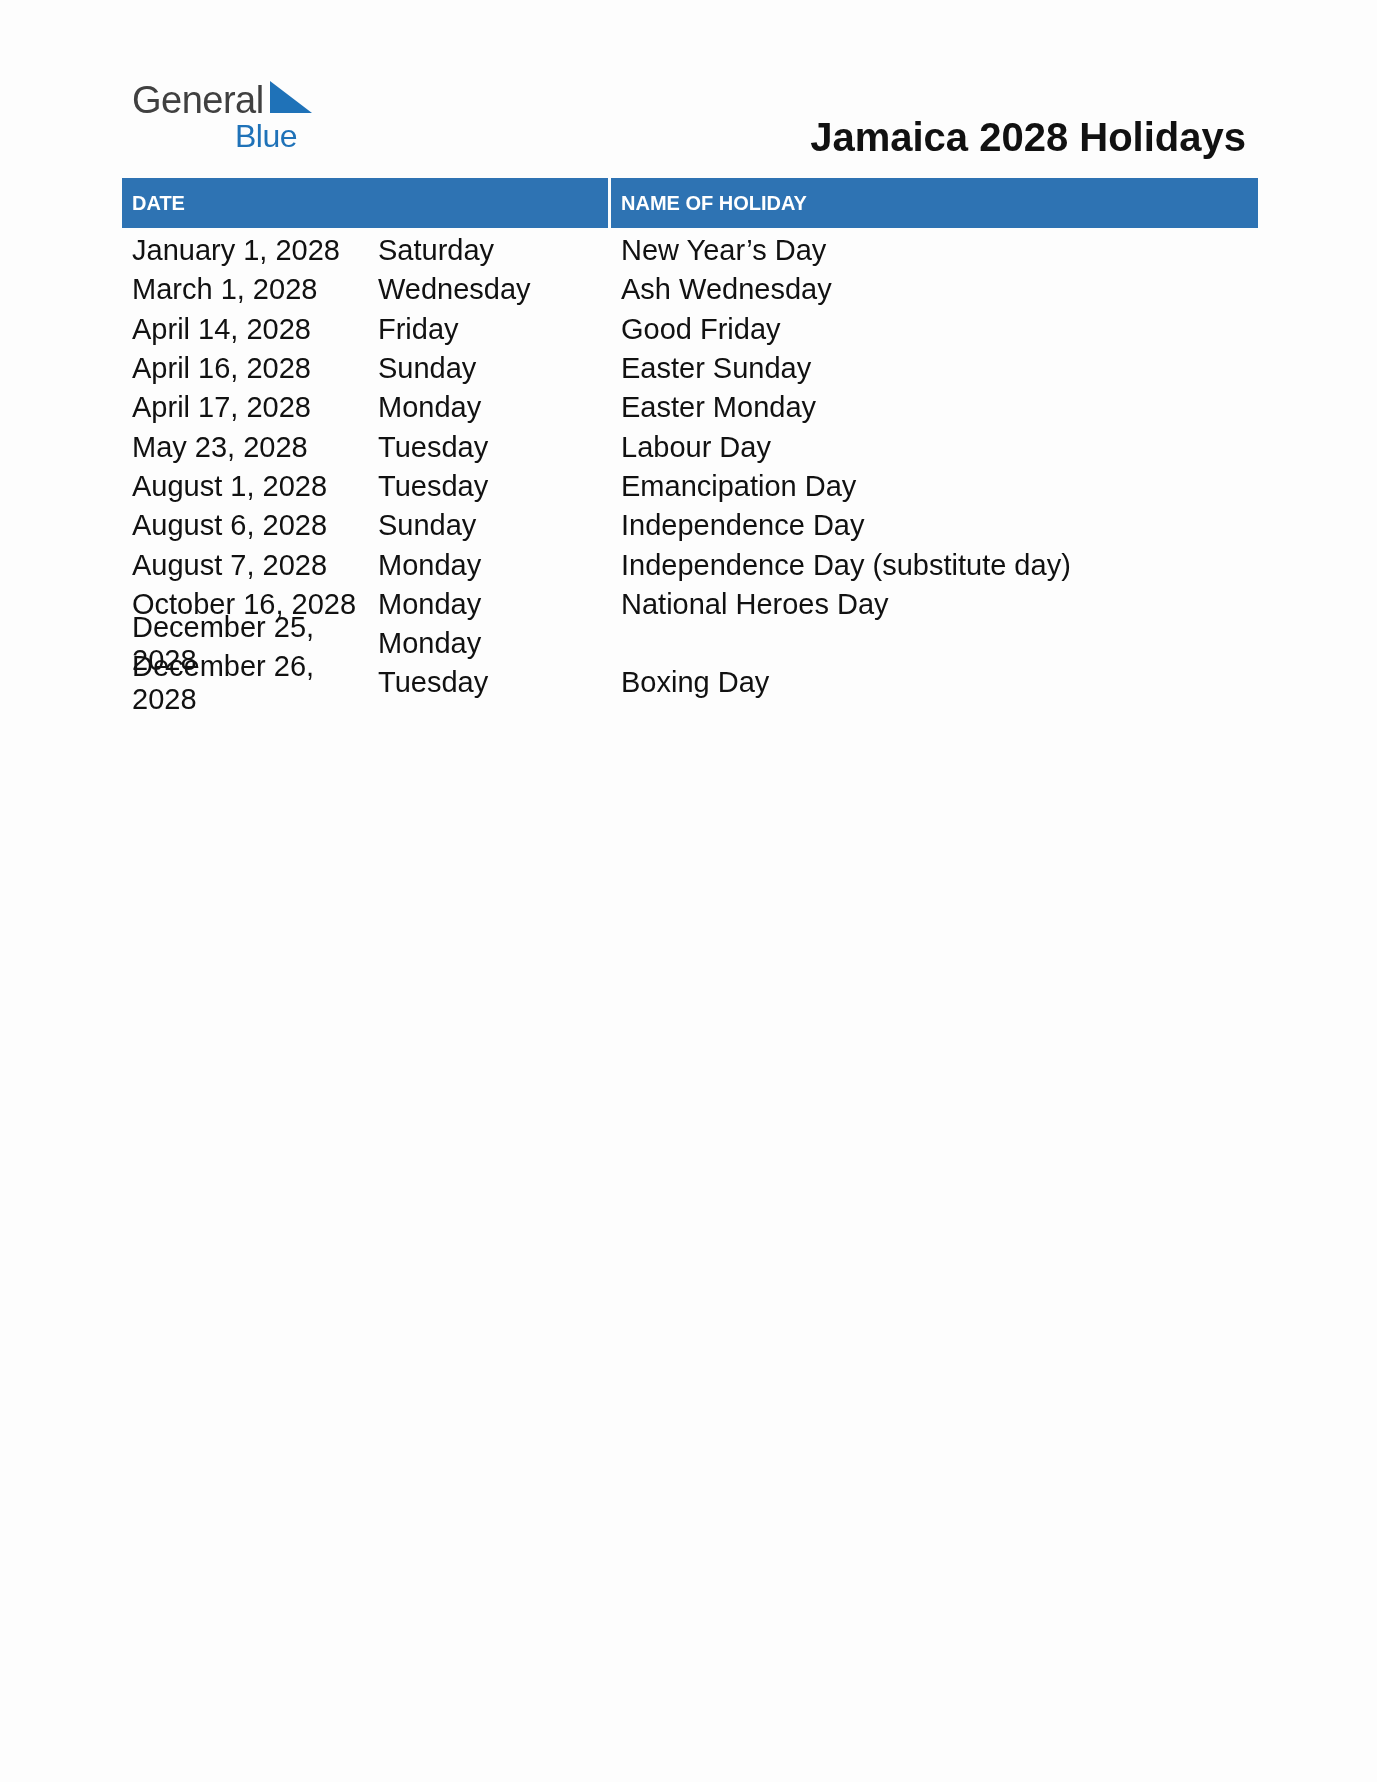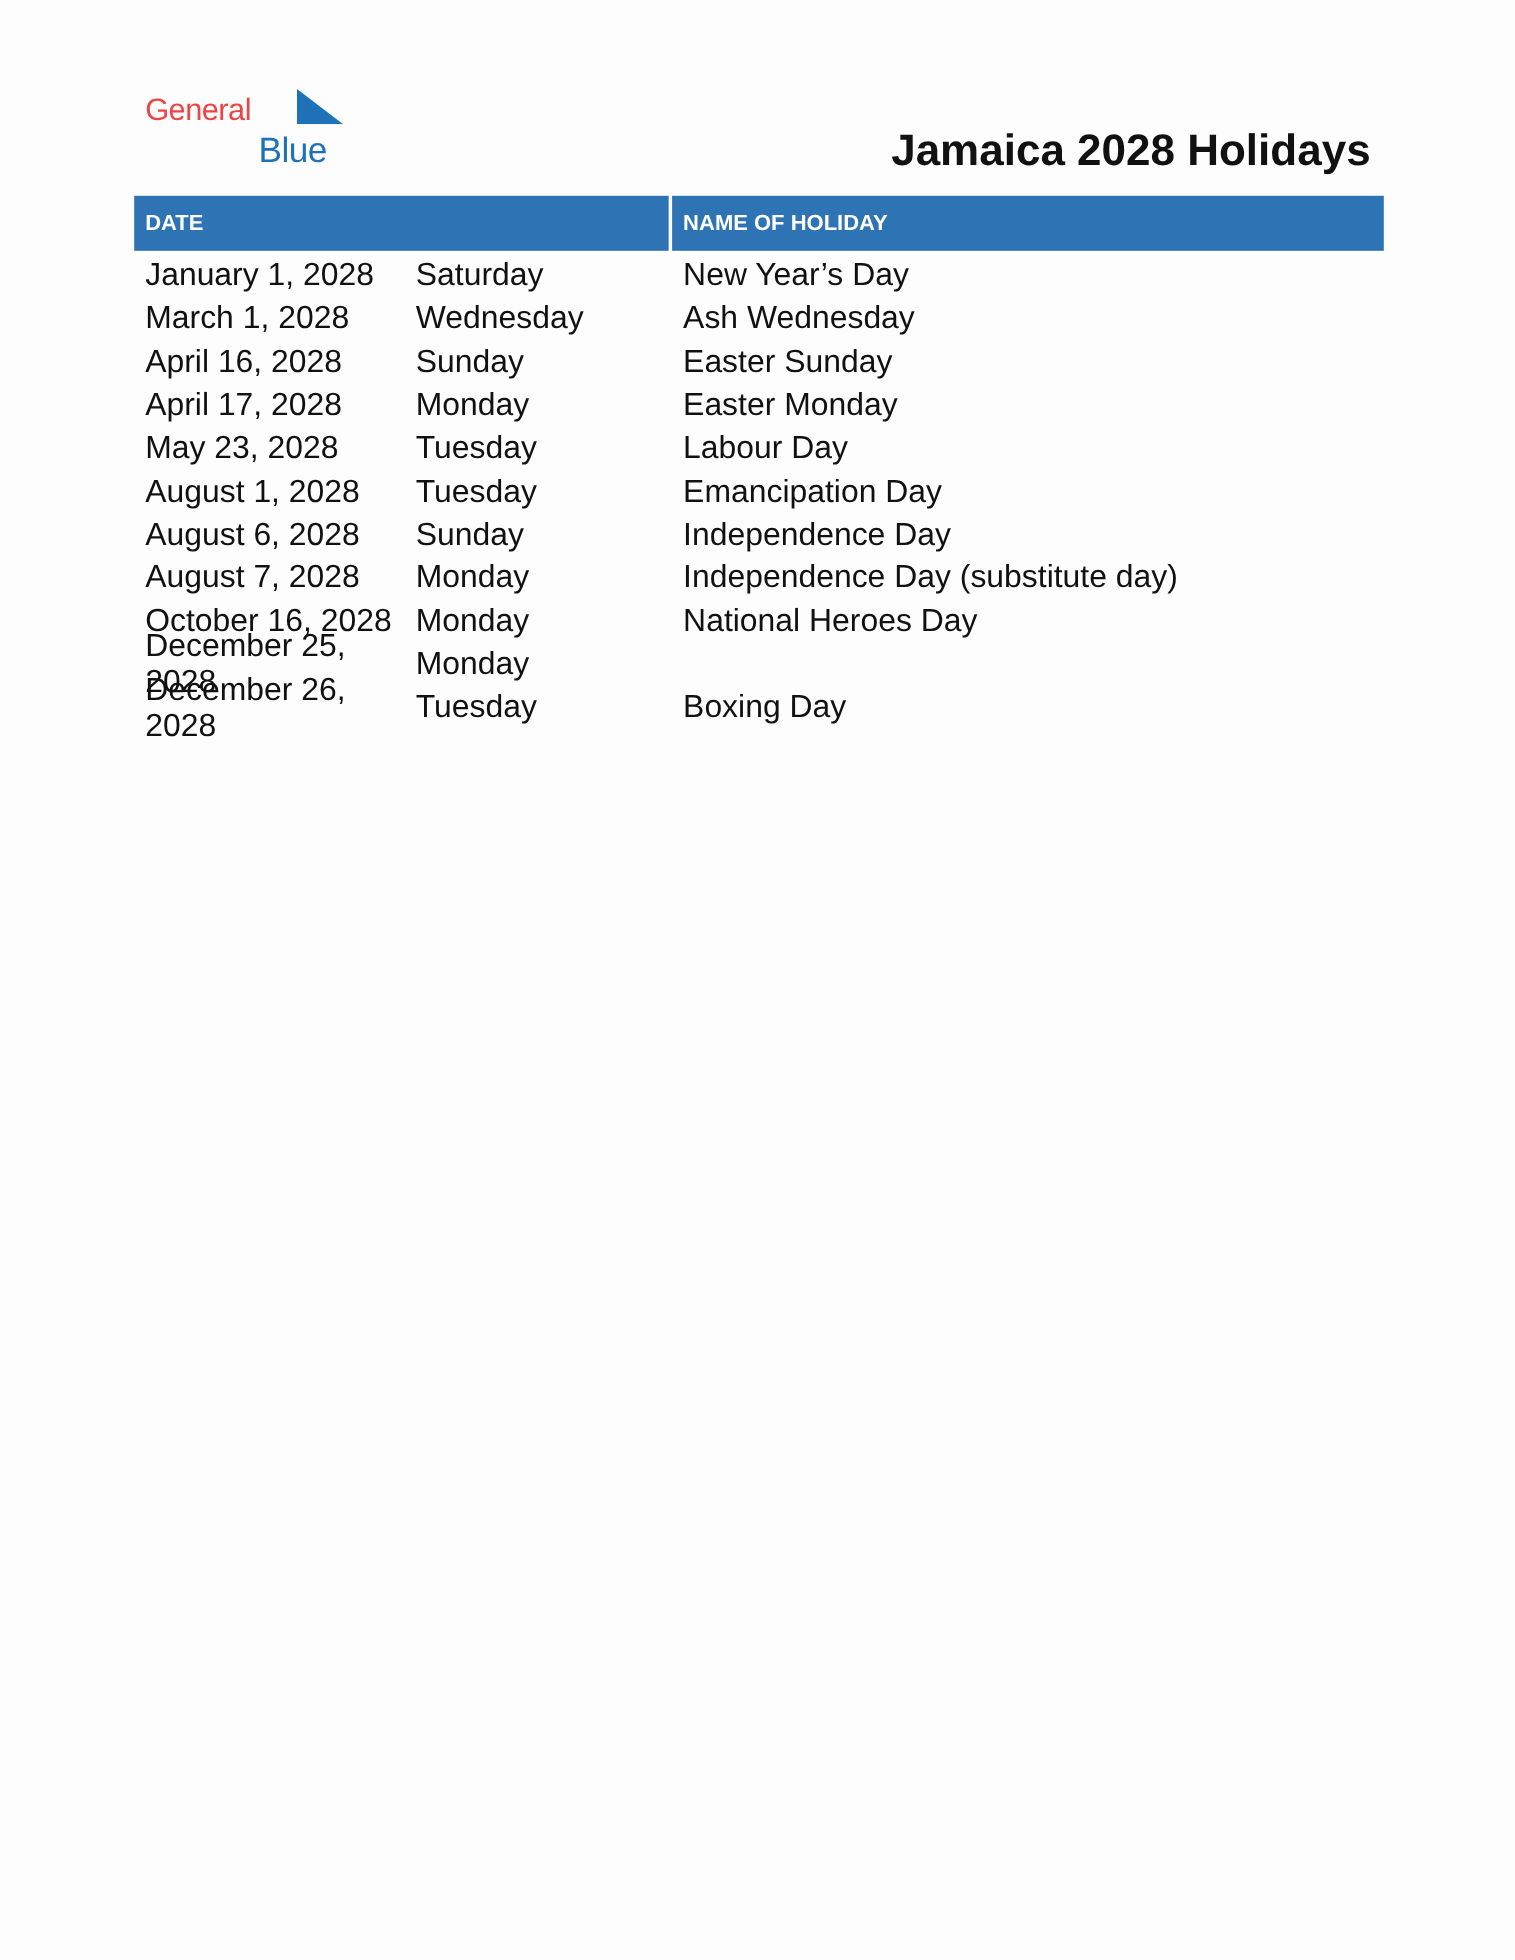--- a/index.html
+++ b/index.html
@@ -7,21 +7,21 @@
     width: 1377px; height: 1782px;
     background: #fdfdfd;
     font-family: "Liberation Sans", "DejaVu Sans", sans-serif;
     color: #111;
     position: relative;
     overflow: hidden;
   }
   .logo { position: absolute; left: 132px; top: 78px; width: 190px; height: 72px; }
   .logo .general {
     position: absolute; left: 0; top: 0;
-    font-size: 28px; color: #ef4444; letter-spacing: -0.5px; line-height: 44px; text-align: right;
+    font-size: 38px; color: #404040; letter-spacing: -0.5px; line-height: 44px; text-align: right;
   }
   .logo .blue {
     position: absolute; left: 103px; top: 36px;
     font-size: 32px; color: #1f72b8; line-height: 44px; letter-spacing: -0.5px;
   }
   .logo .tri { position: absolute; left: 138px; top: 3px; width: 42px; height: 32px; }
   .title {
     position: absolute; right: 131px; top: 84px;
     font-size: 40px; color: #111; font-weight: bold;
     line-height: 52px;
@@ -65,20 +65,25 @@
         <div class="c1">January 1, 2028</div>
         <div class="c2">Saturday</div>
         <div class="c3">New Year’s Day</div>
       </div>
       <div class="row">
         <div class="c1">March 1, 2028</div>
         <div class="c2">Wednesday</div>
         <div class="c3">Ash Wednesday</div>
       </div>
       <div class="row">
+        <div class="c1">April 14, 2028</div>
+        <div class="c2">Friday</div>
+        <div class="c3">Good Friday</div>
+      </div>
+      <div class="row">
         <div class="c1">April 16, 2028</div>
         <div class="c2">Sunday</div>
         <div class="c3">Easter Sunday</div>
       </div>
       <div class="row">
         <div class="c1">April 17, 2028</div>
         <div class="c2">Monday</div>
         <div class="c3">Easter Monday</div>
       </div>
       <div class="row">

